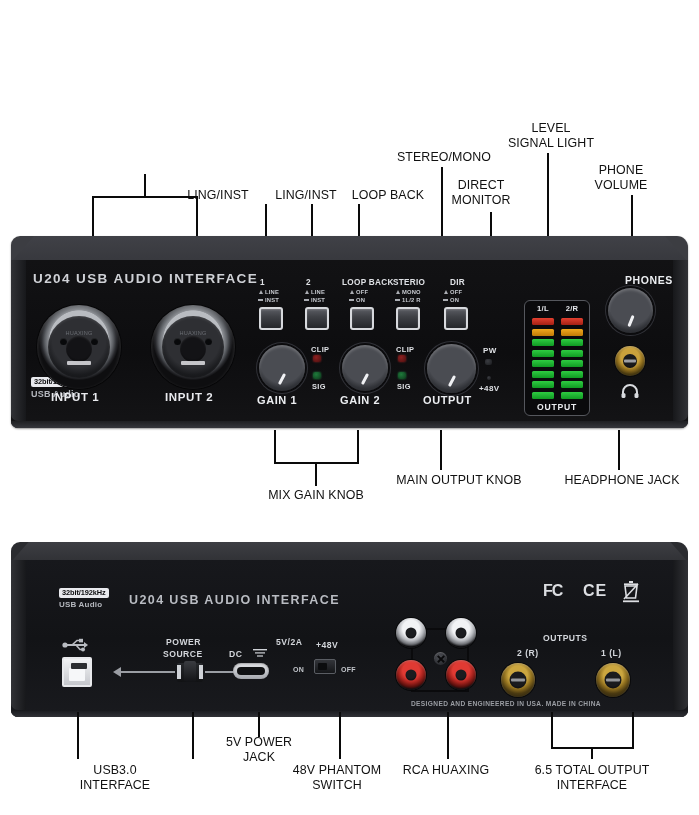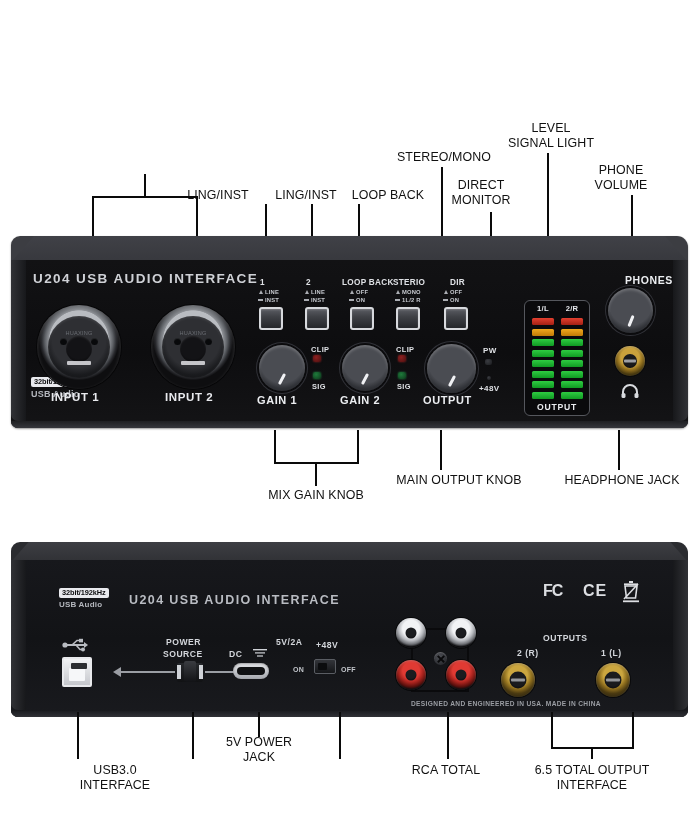--- a/index.html
+++ b/index.html
@@ -688,24 +688,28 @@
 
   <div class="vline" style="left:192px; top:712px; height:47px;"></div>
 
   <div class="vline" style="left:258px; top:712px; height:25px;"></div>
   <div class="cal c" style="left:259px; top:735px;">
     <div>5V POWER</div>
     <div>JACK</div>
   </div>
 
   <div class="vline" style="left:339px; top:712px; height:47px;"></div>
+  <div class="cal c" style="left:337px; top:763px;">
+    <div>48V PHANTOM</div>
+    <div>SWITCH</div>
+  </div>
 
   <div class="vline" style="left:447px; top:712px; height:47px;"></div>
   <div class="cal c" style="left:446px; top:763px;">
-    <div>RCA TOTAL</div>
+    <div>RCA HUAXING</div>
   </div>
 
   <div class="vline" style="left:551px; top:712px; height:35px;"></div>
   <div class="vline" style="left:632px; top:712px; height:35px;"></div>
   <div class="hline" style="left:551px; top:747px; width:83px;"></div>
   <div class="vline" style="left:591px; top:747px; height:12px;"></div>
   <div class="cal c" style="left:592px; top:763px;">
     <div>6.5 TOTAL OUTPUT</div>
     <div>INTERFACE</div>
   </div>

